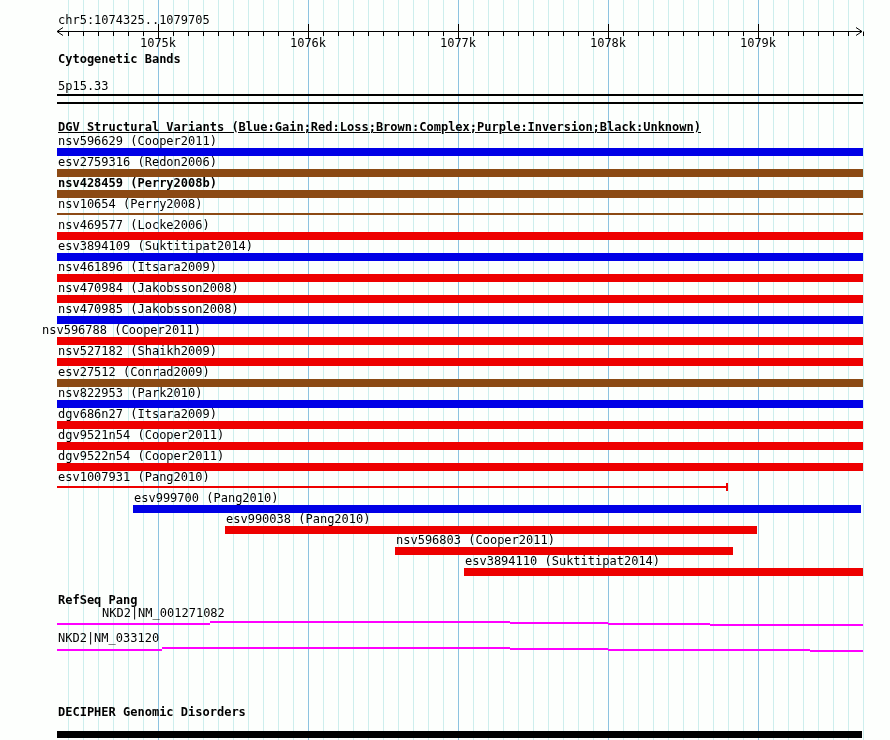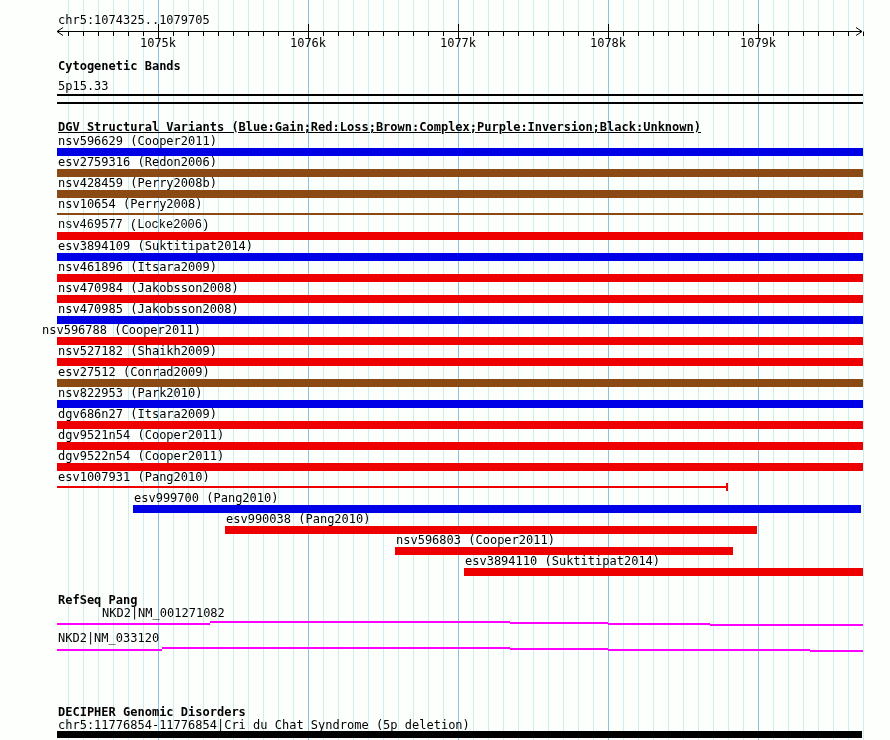--- a/index.html
+++ b/index.html
@@ -146,35 +146,35 @@
       <line x1="863.5" y1="31.5" x2="863.5" y2="36" stroke="#000" stroke-width="1"></line>
     </svg>
   <div id="ruler-labels">
       <div class="ticklabel" style="left: 158px; top: 37px;">1075k</div>
       <div class="ticklabel" style="left: 308px; top: 37px;">1076k</div>
       <div class="ticklabel" style="left: 458px; top: 37px;">1077k</div>
       <div class="ticklabel" style="left: 608px; top: 37px;">1078k</div>
       <div class="ticklabel" style="left: 758px; top: 37px;">1079k</div>
     </div>
 
-  <div class="lbl bold" style="left:58px;top:60px;">Cytogenetic Bands</div>
+  <div class="lbl bold" style="left:58px;top:53px;">Cytogenetic Bands</div>
   <div class="lbl" style="left:58px;top:80px;">5p15.33</div>
   <div class="bandrect" style="left:57px;top:94px;width:806px;height:10px;"></div>
 
   <div class="lbl bold" style="left:58px;top:121px;text-decoration:underline;">DGV Structural Variants (Blue:Gain;Red:Loss;Brown:Complex;Purple:Inversion;Black:Unknown)</div>
   <div id="dgv-rows">
       <div class="lbl" style="left: 58px; top: 135px;">nsv596629 (Cooper2011)</div>
       <div class="bar" style="top: 148px; left: 57px; width: 806px; background: rgb(0, 0, 230);"></div>
       <div class="lbl" style="left: 58px; top: 156px;">esv2759316 (Redon2006)</div>
       <div class="bar" style="top: 169px; left: 57px; width: 806px; background: rgb(139, 74, 20);"></div>
-      <div class="lbl" style="left: 58px; top: 177px;">nsv428459 (Perry2008b)</div>
+      <div class="lbl" style="left: 58px; top: 177px; font-weight: bold;">nsv428459 (Perry2008b)</div>
       <div class="bar" style="top: 190px; left: 57px; width: 806px; background: rgb(139, 74, 20);"></div>
       <div class="lbl" style="left: 58px; top: 198px;">nsv10654 (Perry2008)</div>
       <div class="thinline" style="top: 213px; left: 57px; width: 806px; background: rgb(139, 74, 20);"></div>
-      <div class="lbl" style="left: 58px; top: 219px; font-family: Liberation Mono, monospace;">nsv469577 (Locke2006)</div>
+      <div class="lbl" style="left: 58px; top: 219px;">nsv469577 (Locke2006)</div>
       <div class="bar" style="top: 232px; left: 57px; width: 806px; background: rgb(238, 0, 0);"></div>
       <div class="lbl" style="left: 58px; top: 240px;">esv3894109 (Suktitipat2014)</div>
       <div class="bar" style="top: 253px; left: 57px; width: 806px; background: rgb(0, 0, 230);"></div>
       <div class="lbl" style="left: 58px; top: 261px;">nsv461896 (Itsara2009)</div>
       <div class="bar" style="top: 274px; left: 57px; width: 806px; background: rgb(238, 0, 0);"></div>
       <div class="lbl" style="left: 58px; top: 282px;">nsv470984 (Jakobsson2008)</div>
       <div class="bar" style="top: 295px; left: 57px; width: 806px; background: rgb(238, 0, 0);"></div>
       <div class="lbl" style="left: 58px; top: 303px;">nsv470985 (Jakobsson2008)</div>
       <div class="bar" style="top: 316px; left: 57px; width: 806px; background: rgb(0, 0, 230);"></div>
       <div class="lbl" style="left: 42px; top: 324px;">nsv596788 (Cooper2011)</div>
@@ -214,16 +214,15 @@
       <div class="geneseg" style="left: 710px; width: 153px; top: 624px; background: rgb(255, 0, 255);"></div>
       <div class="lbl" style="left: 58px; top: 632px;">NKD2|NM_033120</div>
       <div class="geneseg" style="left: 57px; width: 105px; top: 649px; background: rgb(255, 0, 255);"></div>
       <div class="geneseg" style="left: 162px; width: 348px; top: 647px; background: rgb(255, 0, 255);"></div>
       <div class="geneseg" style="left: 510px; width: 98px; top: 648px; background: rgb(255, 0, 255);"></div>
       <div class="geneseg" style="left: 608px; width: 202px; top: 649px; background: rgb(255, 0, 255);"></div>
       <div class="geneseg" style="left: 810px; width: 53px; top: 650px; background: rgb(255, 0, 255);"></div>
     </div>
 
   <div class="lbl bold" style="left:58px;top:706px;">DECIPHER Genomic Disorders</div>
-  <div class="lbl" style="left:58px;top:719px;">chr5:11776854-11776854|Cri du Chat Syndrome (5p deletion)</div>
   <div id="decipher-bar" class="abs" style="top: 731px; height: 7px; left: 57px; width: 805px; background: rgb(0, 0, 0);"></div>
 
 </div>
 
 </body></html>

